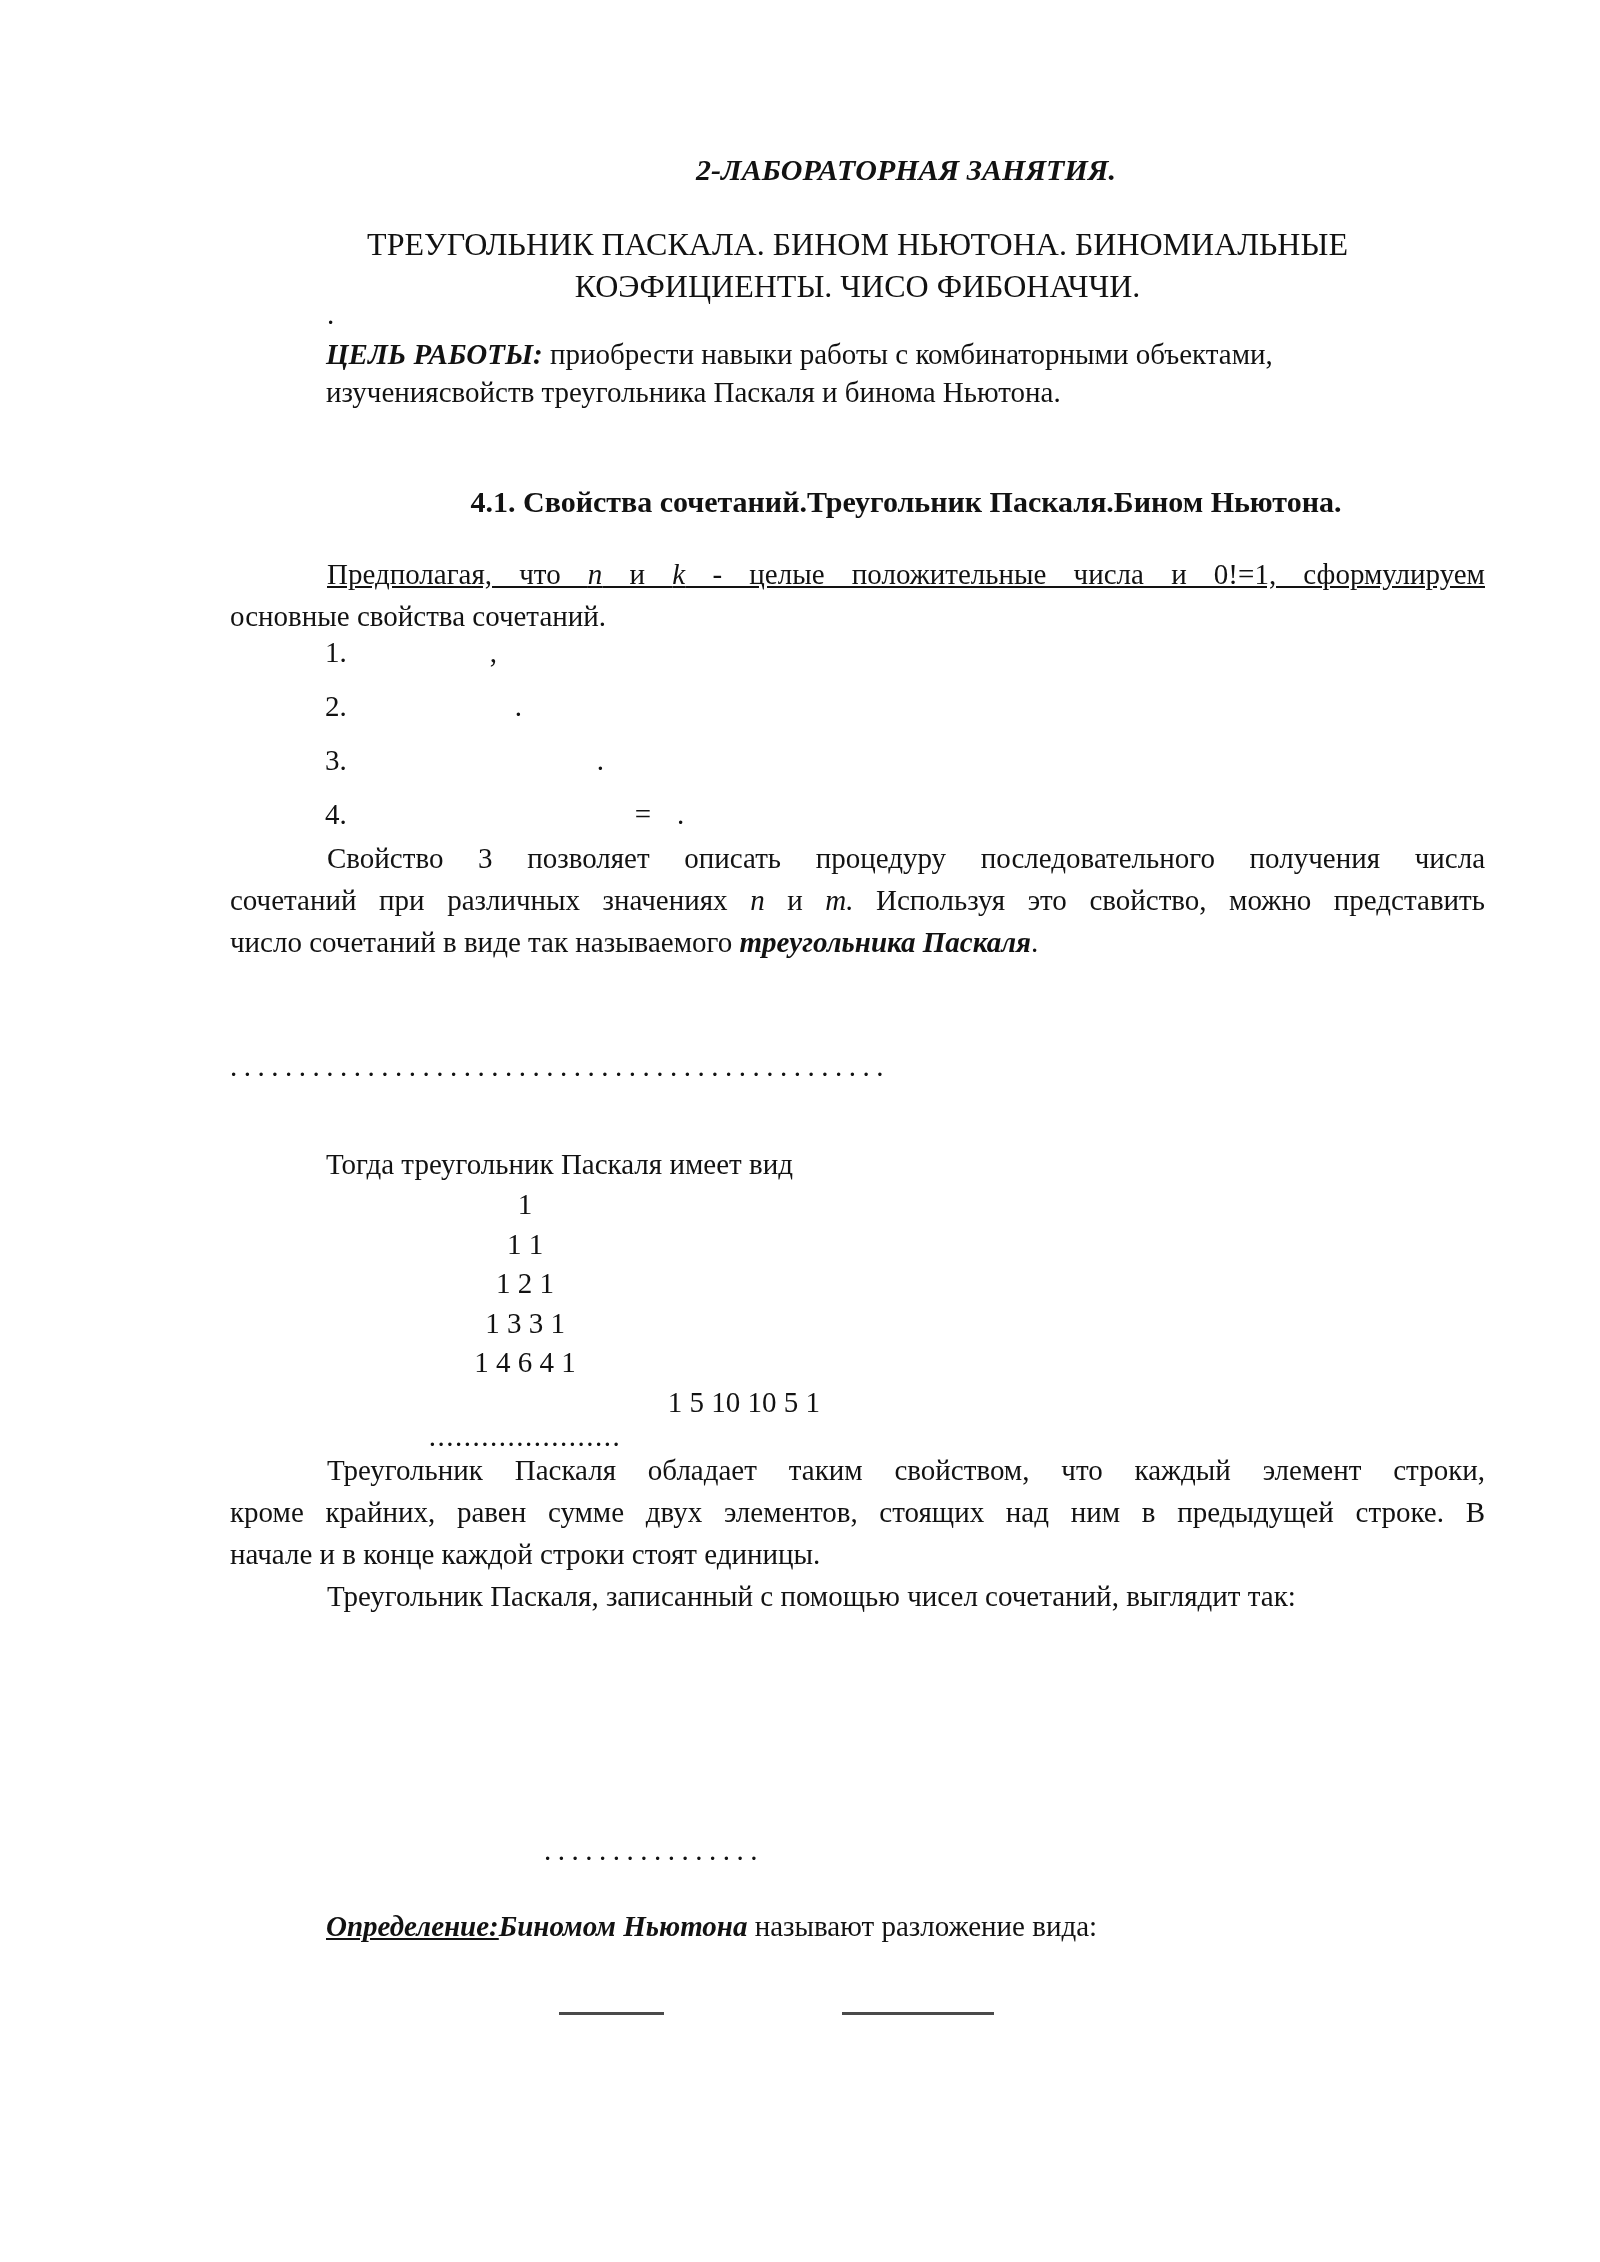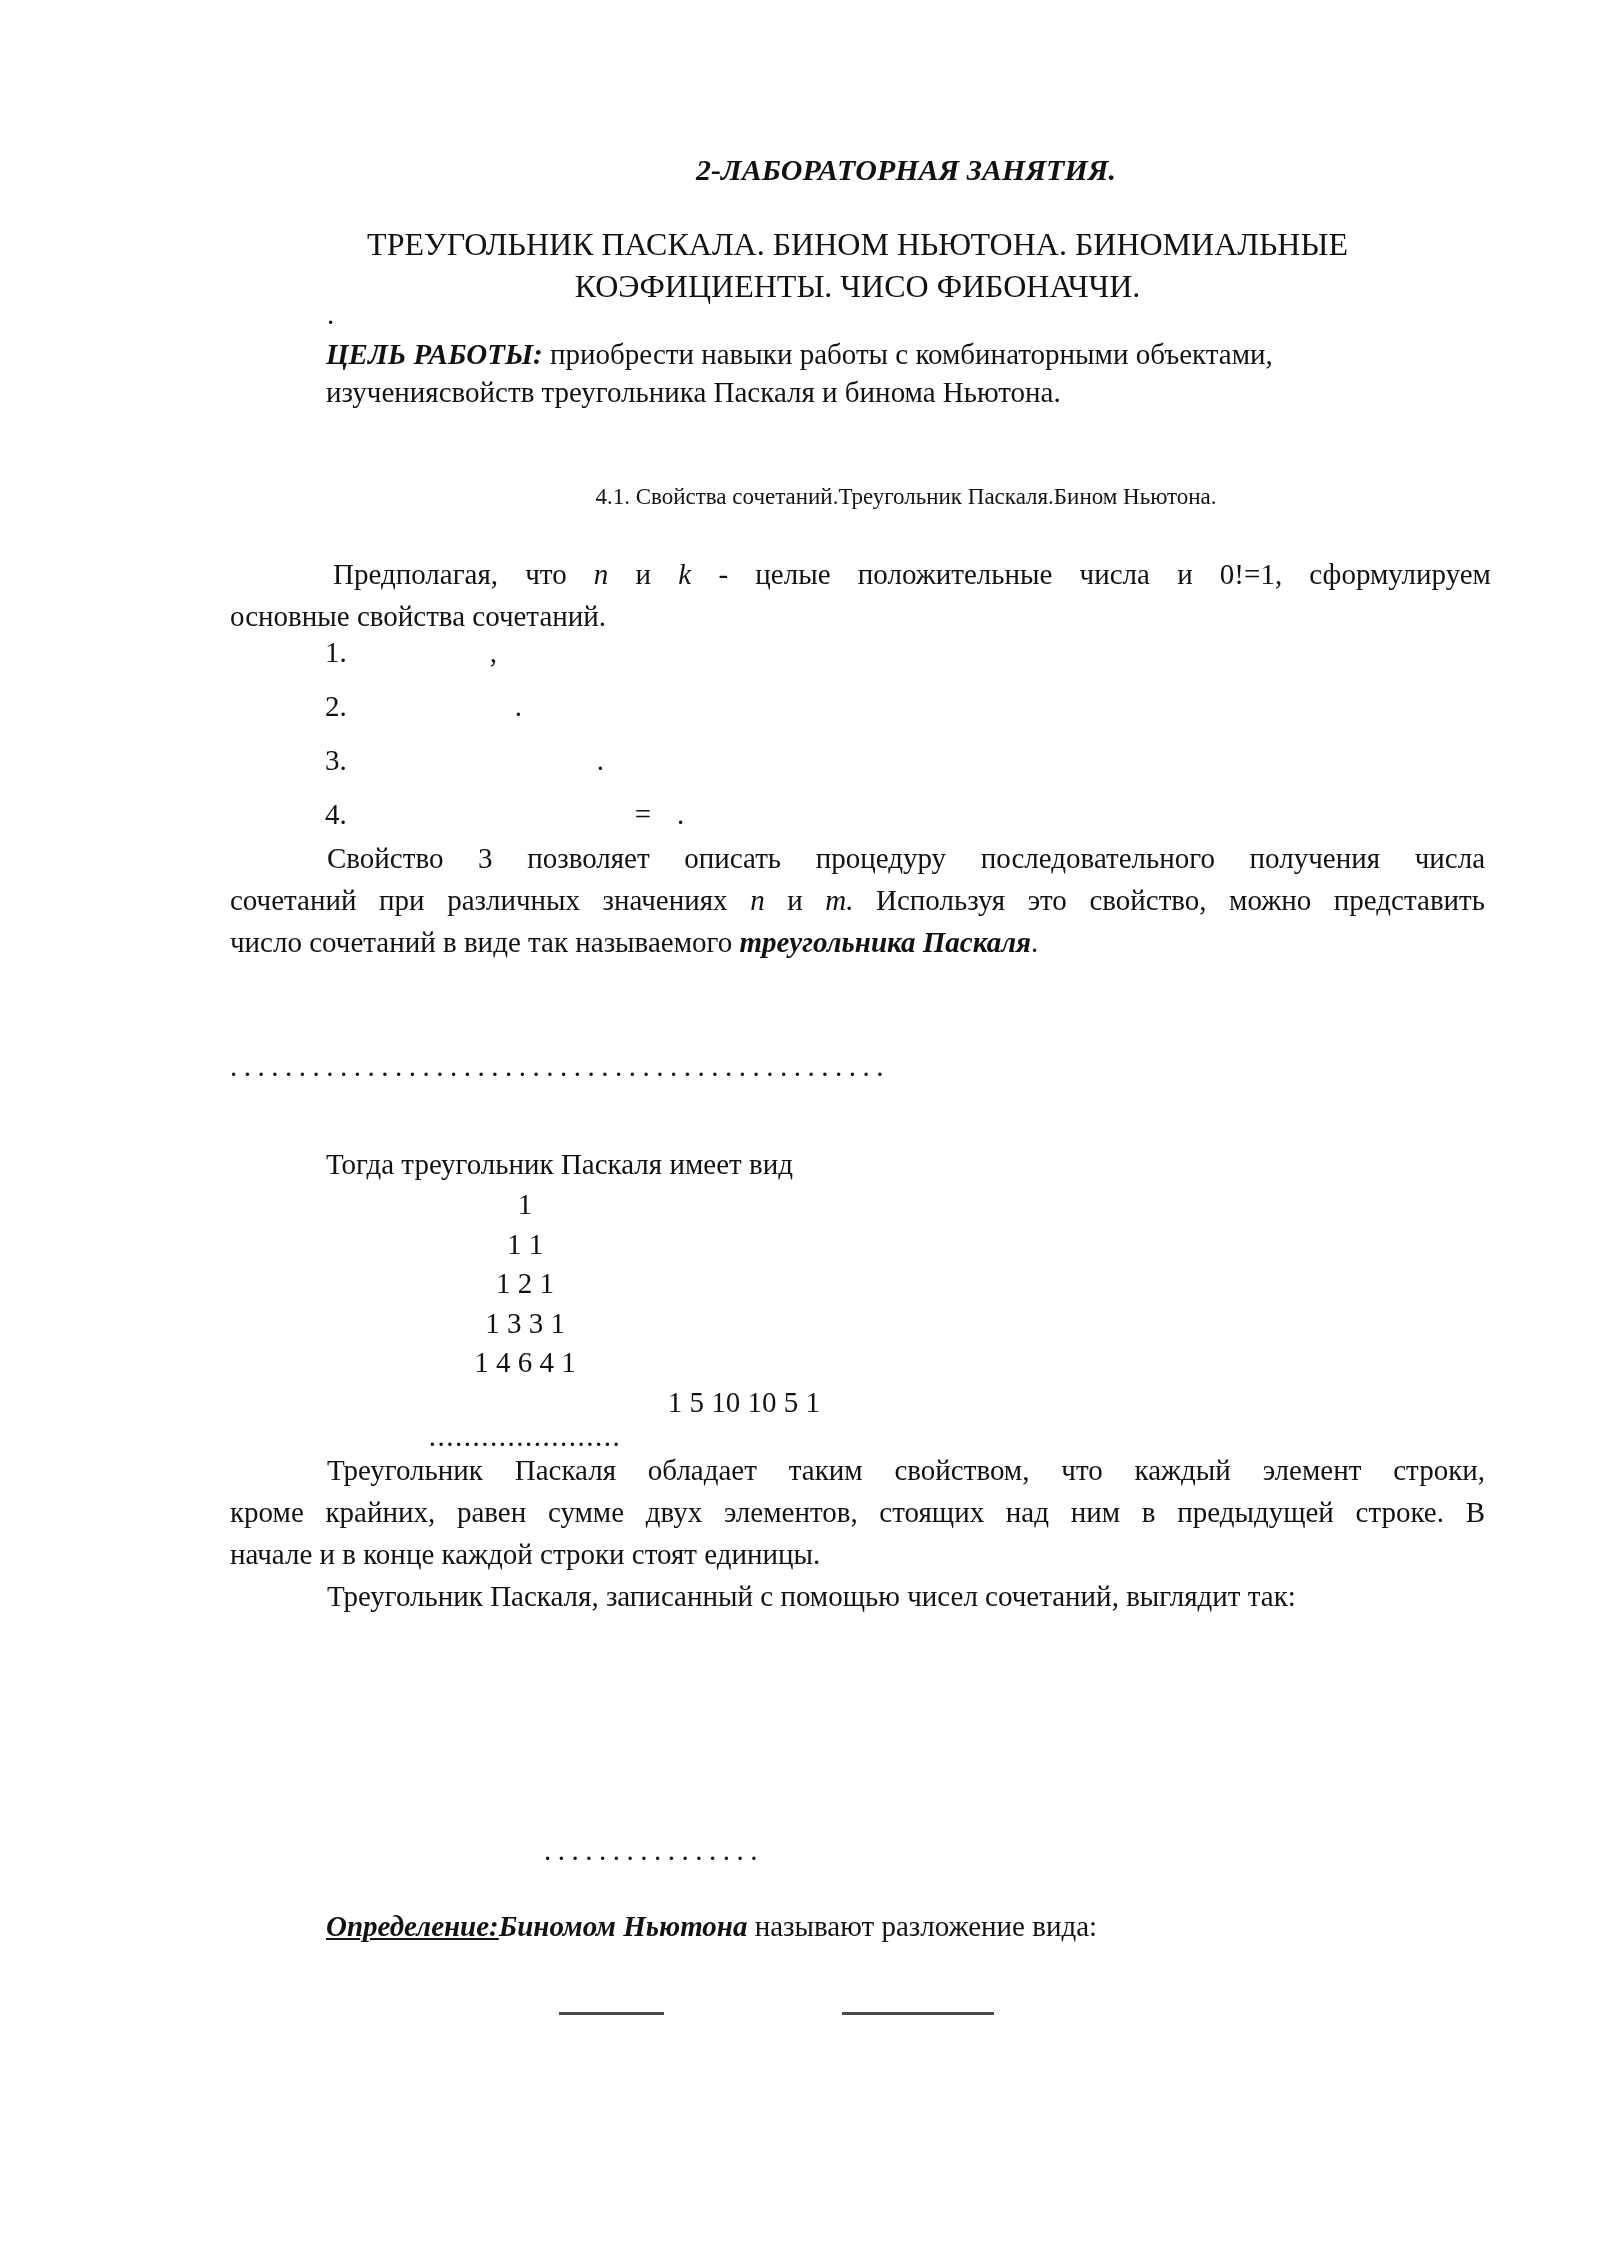--- a/index.html
+++ b/index.html
@@ -17,21 +17,21 @@
   .abs { position:absolute; white-space:normal; }
   .nowrap { white-space:nowrap; }
   .i  { font-style:italic; }
   .bi { font-weight:bold; font-style:italic; }
   .u  { text-decoration:underline; }
   .center { text-align:center; }
   .fill { text-align:justify; text-align-last:justify; }
   .ind  { text-indent:97px; }
   .title-line { font-size:30px; font-weight:bold; font-style:italic; }
   .subtitle-line { font-size:32px; }
-  .heading-line { font-size:23px; font-weight:normal; }
+  .heading-line { font-size:30px; font-weight:bold; }
   .dots { letter-spacing:6.5px; color:#121212; }
   .tri-dots { letter-spacing:1.5px; }
   .gap { display:inline-block; }
   .blank-line { border-top:3px solid #4a4a4a; height:0; }
   .tri-row { position:absolute; width:100%; text-align:center; white-space:nowrap; }
 </style>
 </head>
 <body>
 
 <div class="page">
@@ -43,21 +43,21 @@
 
   <div class="abs" style="left:327px; top:296px;">.</div>
 
   <div class="abs" style="left:326px; top:336px; width:1080px;">
     <span class="bi">ЦЕЛЬ РАБОТЫ:</span><span> приобрести навыки работы с комбинаторными объектами,</span><br>
     <span>изучениясвойств треугольника Паскаля и бинома Ньютона.</span>
   </div>
 
   <div class="abs heading-line center" style="left:327px; top:482px; width:1158px;">4.1. Свойства сочетаний.Треугольник Паскаля.Бином Ньютона.</div>
 
-  <div class="abs fill ind nowrap" style="left:236px; top:556px; width:1255px;">
+  <div class="abs fill ind nowrap" style="left:230px; top:556px; width:1255px;text-decoration:underline;">
     <span>Предполагая, что </span><span class="i">n</span><span> и </span><span class="i">k</span><span> - целые положительные числа и 0!=1, сформулируем</span>
   </div>
   <div class="abs" style="left:230px; top:598px; width:1255px;">основные свойства сочетаний.</div>
 
   <div class="abs" style="left:325px; top:634px;">
     <span>1.</span><span class="gap" style="width:143px;"></span><span>,</span>
   </div>
   <div class="abs" style="left:325px; top:688px;">
     <span>2.</span><span class="gap" style="width:168px;"></span><span>.</span>
   </div>

